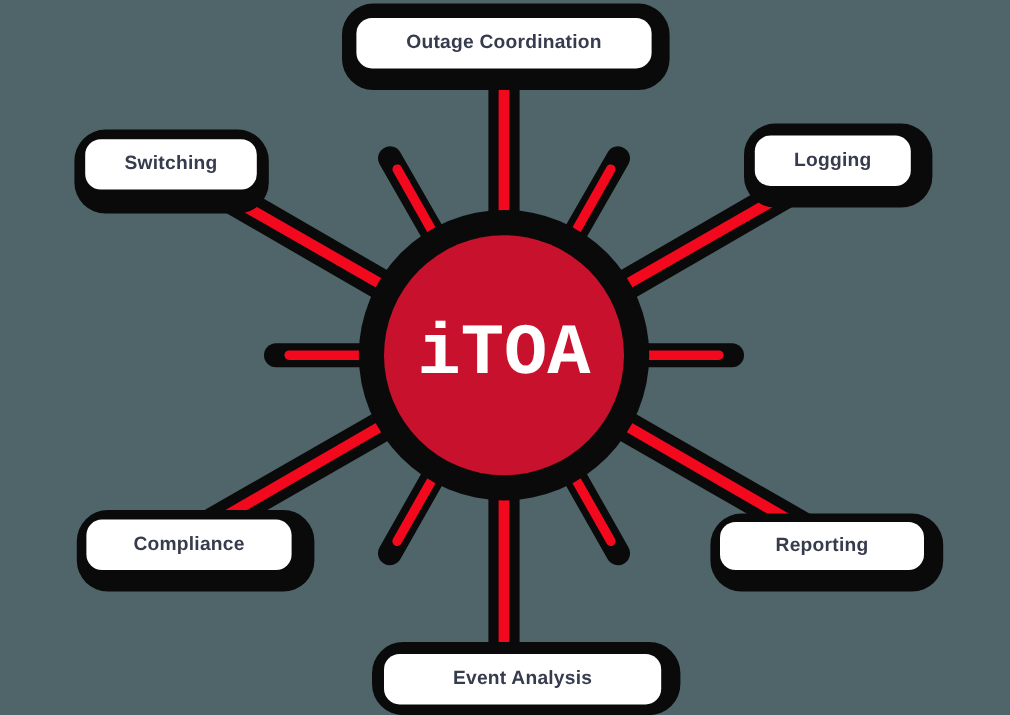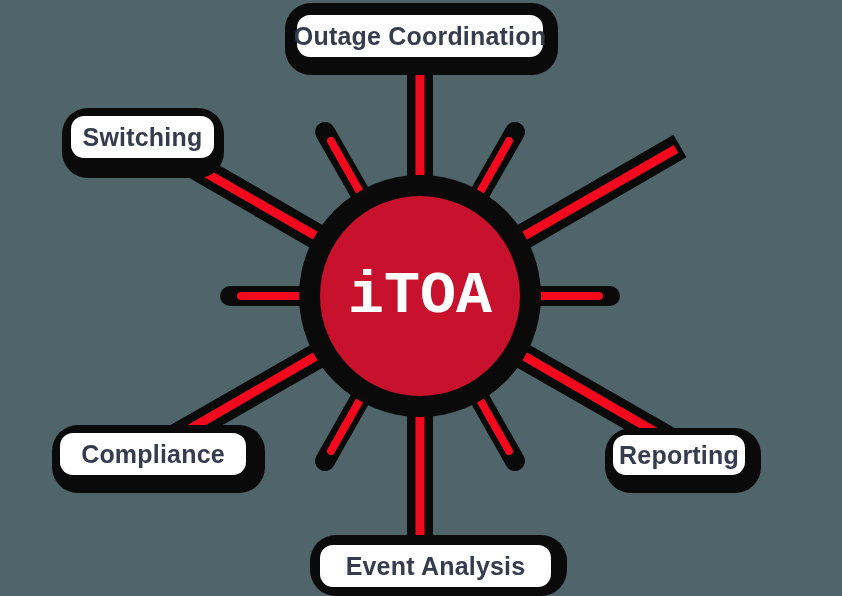--- a/index.html
+++ b/index.html
@@ -33,21 +33,21 @@
   .node .box {
     position: absolute;
     inset: 0;
     background: #ffffff;
     border-radius: 13px;
     display: flex;
     align-items: center;
     justify-content: center;
   }
   .node .box span {
-    font-size: 25px;
+    font-size: 16px;
     font-weight: 700;
     color: #363b4d;
     white-space: nowrap;
     letter-spacing: 0.2px;
   }
 
   
   .hub-label {
     position: absolute;
     left: 320px; top: 196px;
@@ -103,36 +103,42 @@
 
   <div class="hub-label">iTOA</div>
 
   <div class="node" style="left:297px; top:15px; width:246px; height:42px; --bi:-12px -15px -18px -12px;">
     <div class="blob"></div>
     <div class="box">
       <span>Outage Coordination</span>
     </div>
   </div>
 
+  <div class="node" style="left:629px; top:113px; width:130px; height:42px; --bi:-10px -18px -18px -9px;">
+    <div class="blob"></div>
+    <div class="box">
+      <span>Logging</span>
+    </div>
+  </div>
 
-  <div class="node" style="left:613px; top:435px; width:132px; height:40px; --bi:-7px -16px -18px -8px;">
+  <div class="node" style="left:600px; top:435px; width:170px; height:40px; --bi:-7px -16px -18px -8px;">
     <div class="blob"></div>
     <div class="box">
       <span>Reporting</span>
     </div>
   </div>
 
   <div class="node" style="left:320px; top:545px; width:231px; height:42px; --bi:-10px -16px -9px -10px;">
     <div class="blob"></div>
     <div class="box">
       <span>Event Analysis</span>
     </div>
   </div>
 
-  <div class="node" style="left:60px; top:433px; width:186px; height:42px; --bi:-8px -19px -18px -8px;">
+  <div class="node" style="left:72px; top:433px; width:171px; height:42px; --bi:-8px -19px -18px -8px;">
     <div class="blob"></div>
     <div class="box">
       <span>Compliance</span>
     </div>
   </div>
 
   <div class="node" style="left:71px; top:116px; width:143px; height:42px; --bi:-8px -10px -20px -9px;">
     <div class="blob"></div>
     <div class="box">
       <span>Switching</span>

